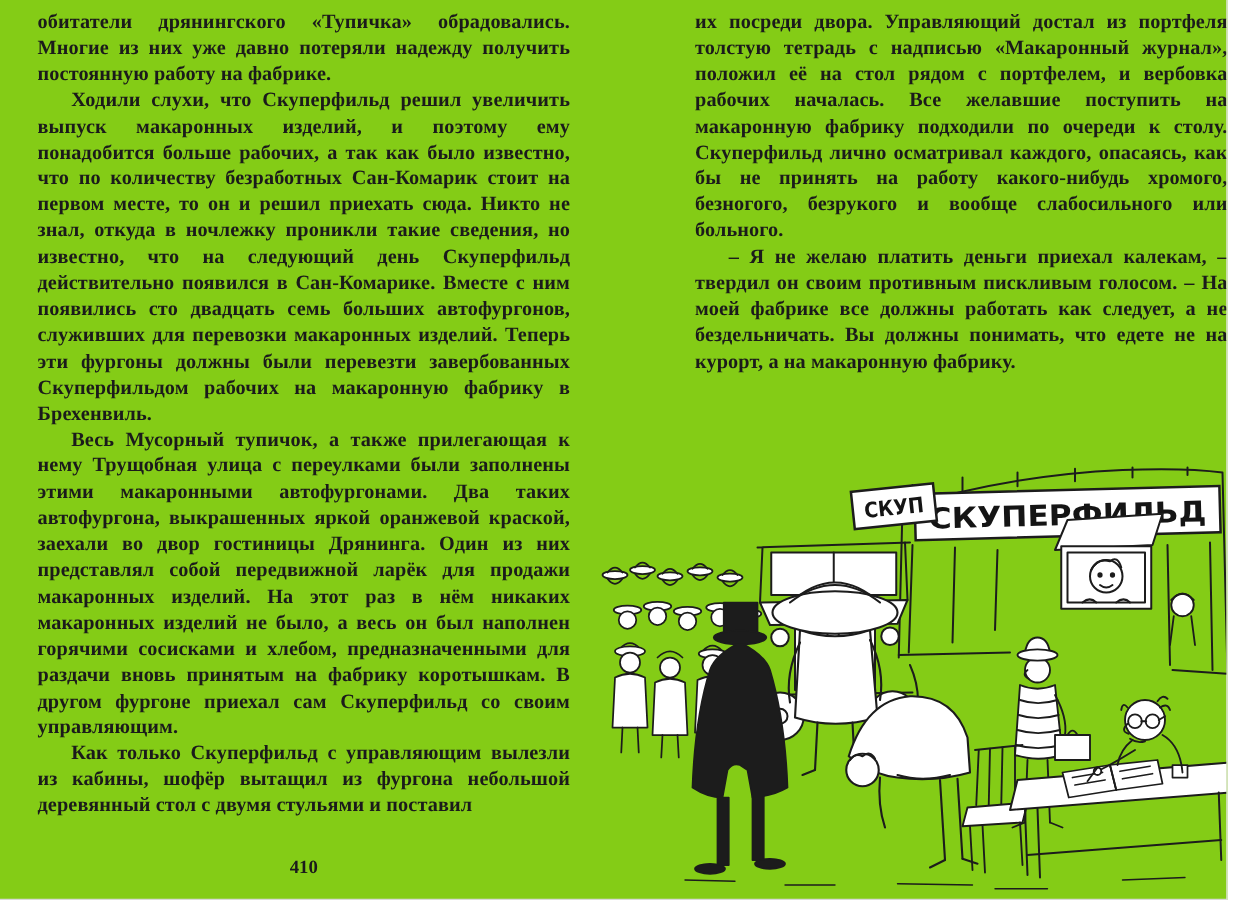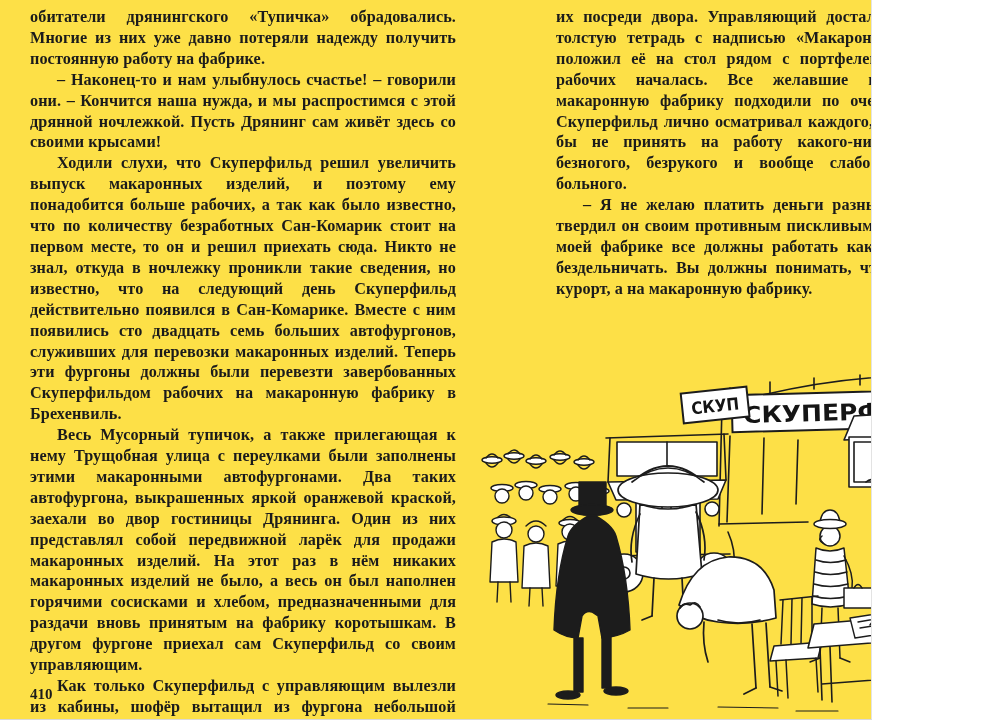--- a/index.html
+++ b/index.html
@@ -1,55 +1,54 @@
 <!DOCTYPE html>
 <html><head>
 <meta charset="utf-8">
 <style>
   * { margin:0; padding:0; box-sizing:border-box; }
   html,body { background:#ffffff; }
   .sheet {
-    position:relative; width:872px; height:720px; background:#fde047; overflow:hidden;
+    position:relative; width:982px; height:720px; background:#84cc16; overflow:hidden;
     font-family:"Liberation Serif","DejaVu Serif",serif; color:#1b1b1b;
     border-right:1px solid #e3e3e3; border-bottom:1px solid #d9d9d9;
   }
   .col {
     position:absolute; top:7px; width:426px;
     font-size:16.2px; line-height:20.9px; font-weight:700;
     text-align:justify; letter-spacing:0.1px;
   }
   .col-left  { left:30px; }
   .col-right { left:556px; }
   .para { text-indent:27px; }
   .para.continue { text-indent:0; }
   .page-number {
     position:absolute; left:30px; top:686px; width:426px;
-    text-align:left; font-size:15px; font-weight:700;
+    text-align:center; font-size:15px; font-weight:700;
   }
   .illustration { position:absolute; left:478px; top:364px; width:512px; height:354px; }
   .illustration svg { display:block; }
 </style>
 </head>
 <body>
 
 <div class="sheet">
 
   <div class="col col-left">
     <p class="para continue">обитатели дрянингского «Тупичка» обрадовались. Многие из них уже давно потеряли надежду получить постоянную работу на фабрике.</p>
-    <p class="para">– Наконец-то и нам улыбнулось счастье! – говорили они. – Кончится наша нужда, и мы распростимся с этой дрянной ночлежкой. Пусть Дрянинг сам живёт здесь со своими крысами!</p>
     <p class="para">Ходили слухи, что Скуперфильд решил увеличить выпуск макаронных изделий, и поэтому ему понадобится больше рабочих, а так как было известно, что по количеству безработных Сан-Комарик стоит на первом месте, то он и решил приехать сюда. Никто не знал, откуда в ночлежку проникли такие сведения, но известно, что на следующий день Скуперфильд действительно появился в Сан-Комарике. Вместе с ним появились сто двадцать семь больших автофургонов, служивших для перевозки макаронных изделий. Теперь эти фургоны должны были перевезти завербованных Скуперфильдом рабочих на макаронную фабрику в Брехенвиль.</p>
     <p class="para">Весь Мусорный тупичок, а также прилегающая к нему Трущобная улица с переулками были заполнены этими макаронными автофургонами. Два таких автофургона, выкрашенных яркой оранжевой краской, заехали во двор гостиницы Дрянинга. Один из них представлял собой передвижной ларёк для продажи макаронных изделий. На этот раз в нём никаких макаронных изделий не было, а весь он был наполнен горячими сосисками и хлебом, предназначенными для раздачи вновь принятым на фабрику коротышкам. В другом фургоне приехал сам Скуперфильд со своим управляющим.</p>
     <p class="para">Как только Скуперфильд с управляющим вылезли из кабины, шофёр вытащил из фургона небольшой деревянный стол с двумя стульями и поставил</p>
   </div>
 
   <div class="page-number">410</div>
 
   <div class="col col-right">
     <p class="para continue">их посреди двора. Управляющий достал из портфеля толстую тетрадь с надписью «Макаронный журнал», положил её на стол рядом с портфелем, и вербовка рабочих началась. Все желавшие поступить на макаронную фабрику подходили по очереди к столу. Скуперфильд лично осматривал каждого, опасаясь, как бы не принять на работу какого-нибудь хромого, безногого, безрукого и вообще слабосильного или больного.</p>
-    <p class="para">– Я не желаю платить деньги разным калекам, – твердил он своим противным пискливым голосом. – На моей фабрике все должны работать как следует, а не бездельничать. Вы должны понимать, что едете не на курорт, а на макаронную фабрику.</p>
+    <p class="para">– Я не желаю платить деньги приехал калекам, – твердил он своим противным пискливым голосом. – На моей фабрике все должны работать как следует, а не бездельничать. Вы должны понимать, что едете не на курорт, а на макаронную фабрику.</p>
   </div>
 
   <div class="illustration">
     <svg viewBox="0 0 512 354" width="512" height="354">
 
       <g fill="none" stroke="#1c1c1c" stroke-width="1.6" stroke-linecap="round" stroke-linejoin="round">
         <path d="M244,42 Q330,16 420,12 Q470,10 500,14 L504,175"></path>
         <path d="M244,42 L241,162"></path>
         <path d="M251,38 L252,24 M292,31 L292,18 M336,25 L336,14 M382,21 L382,11 M428,18 L428,10 M472,16 L472,10"></path>
         <path d="M252,72 L249,158 M286,74 L284,150 M320,76 L318,140 M456,72 L458,168 M490,70 L492,172"></path>

